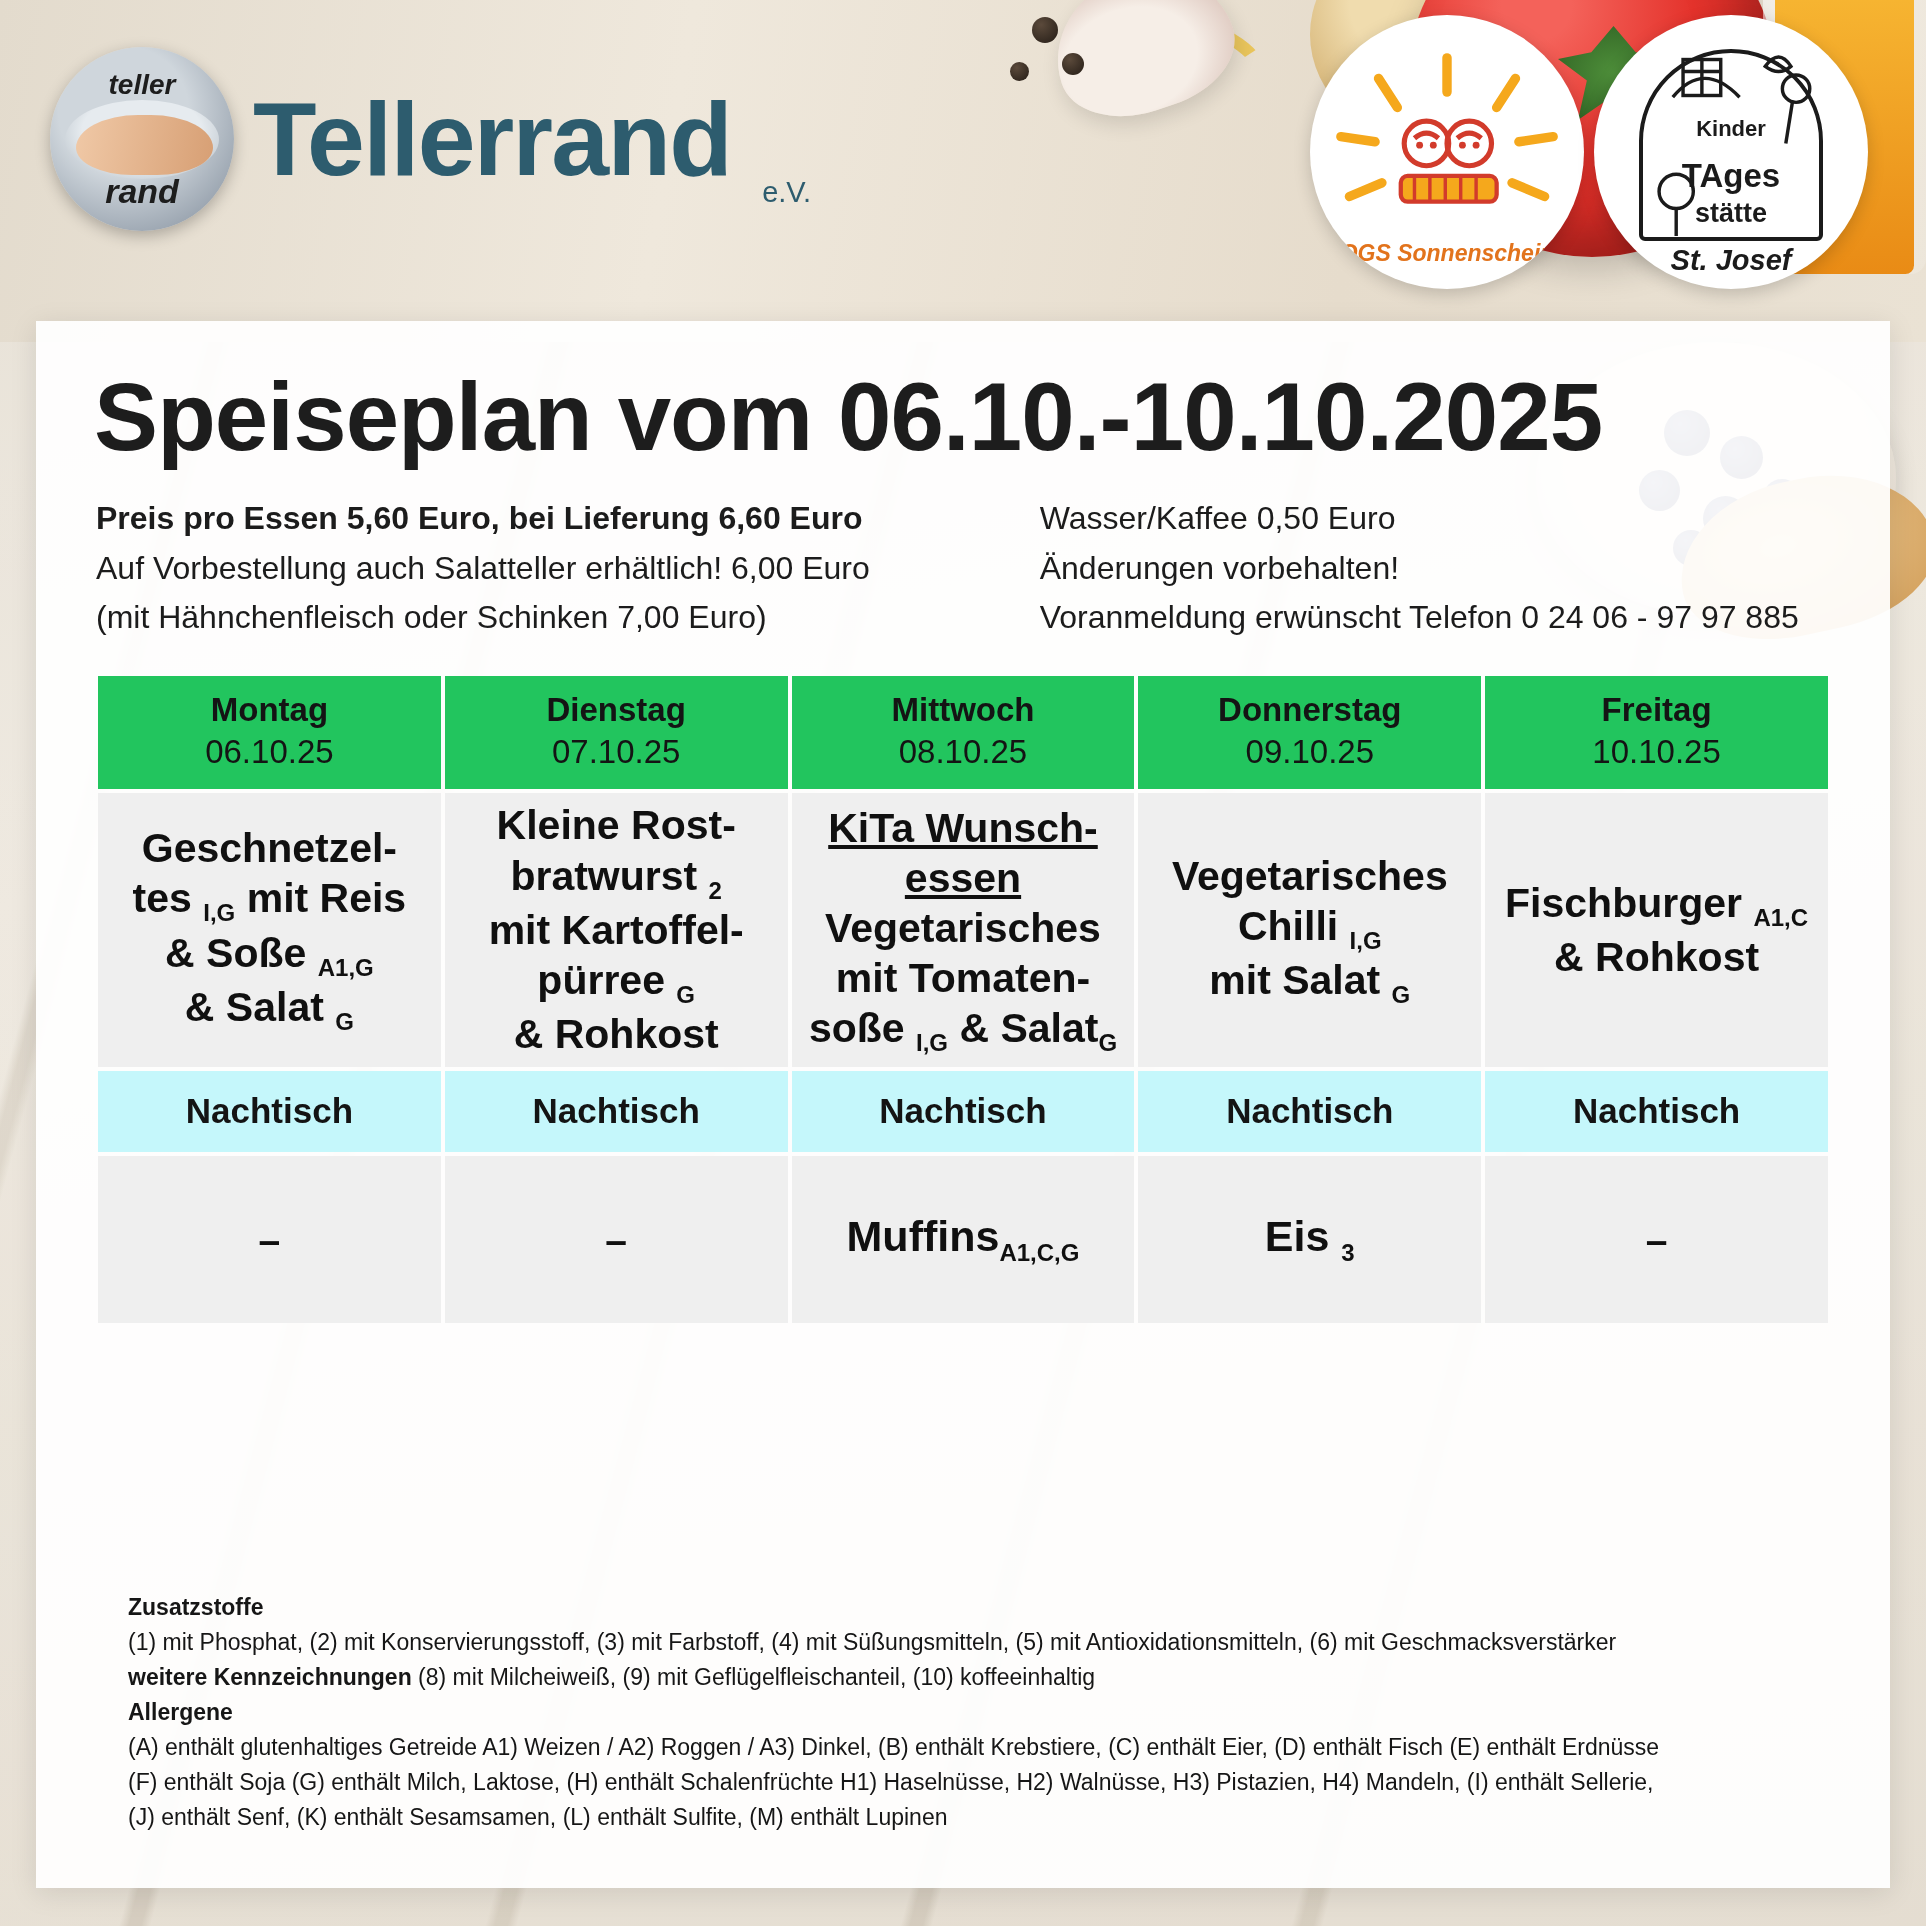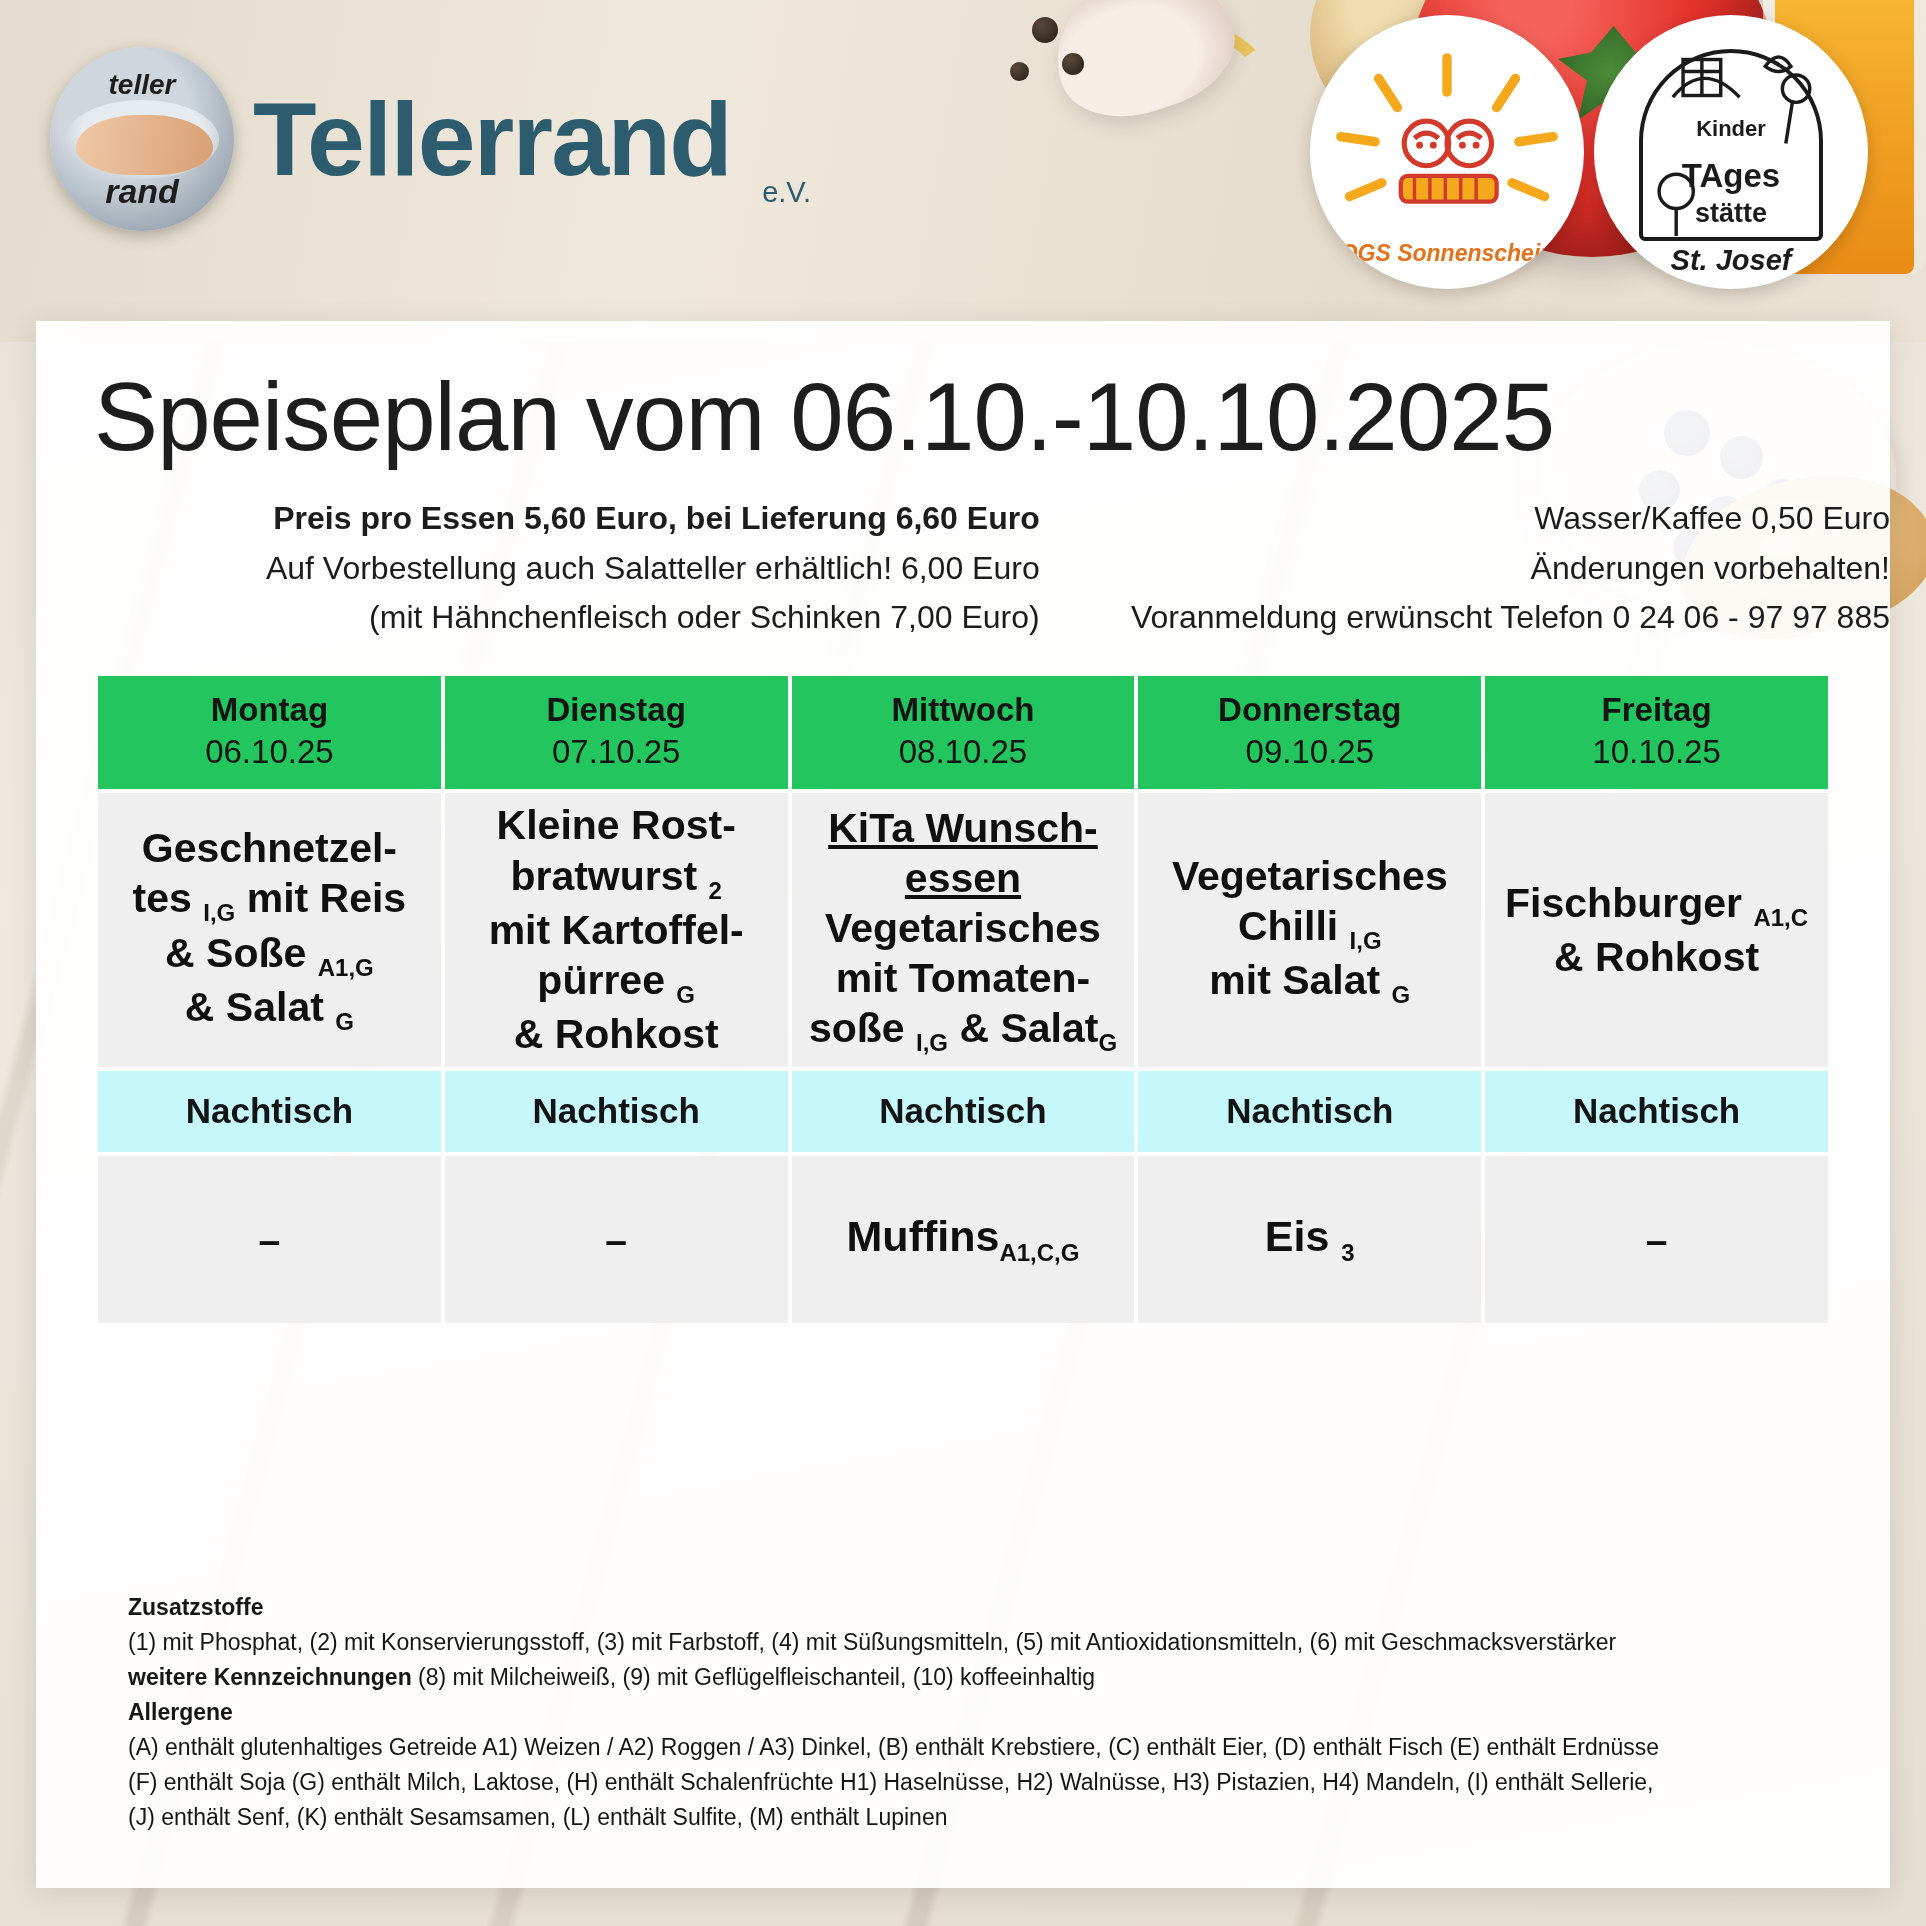--- a/index.html
+++ b/index.html
@@ -154,24 +154,24 @@
     position:absolute; width:100%; text-align:center; font-weight:700; color:#1b1b1b;
   }
   .kita-line1 { top: 101px; font-size: 22px; }
   .kita-line2 { top: 142px; font-size: 33px; }
   .kita-line3 { top: 183px; font-size: 27px; }
   .kita-line4 { bottom: 12px; font-size: 29px; font-style: italic; }
 
   
   .title {
     margin: 41px 0 0 58px;
-    font-size: 96px; color: #1d1d1d; font-weight: 400; letter-spacing: -0.9px;
+    font-size: 96px; color: #1d1d1d; font-weight: 700; letter-spacing: -0.9px;
   }
   .infos {
-    display: flex; margin: 22px 0 0 60px; gap: 0; text-align: right;
+    display: flex; margin: 22px 0 0 60px; gap: 0;
   }
   .info-col { width: 950px; }
   .info-col.right { width: 856px; }
   .info-line { font-size: 32px; color:#1c1c1c; line-height: 1.55; }
   .info-line.bold { font-weight: 700; }
 
   table.menu {
     margin: 29px auto 0 auto; width: 1738px; border-collapse: separate; border-spacing: 4.3px;
   }
   table.menu th.day {

